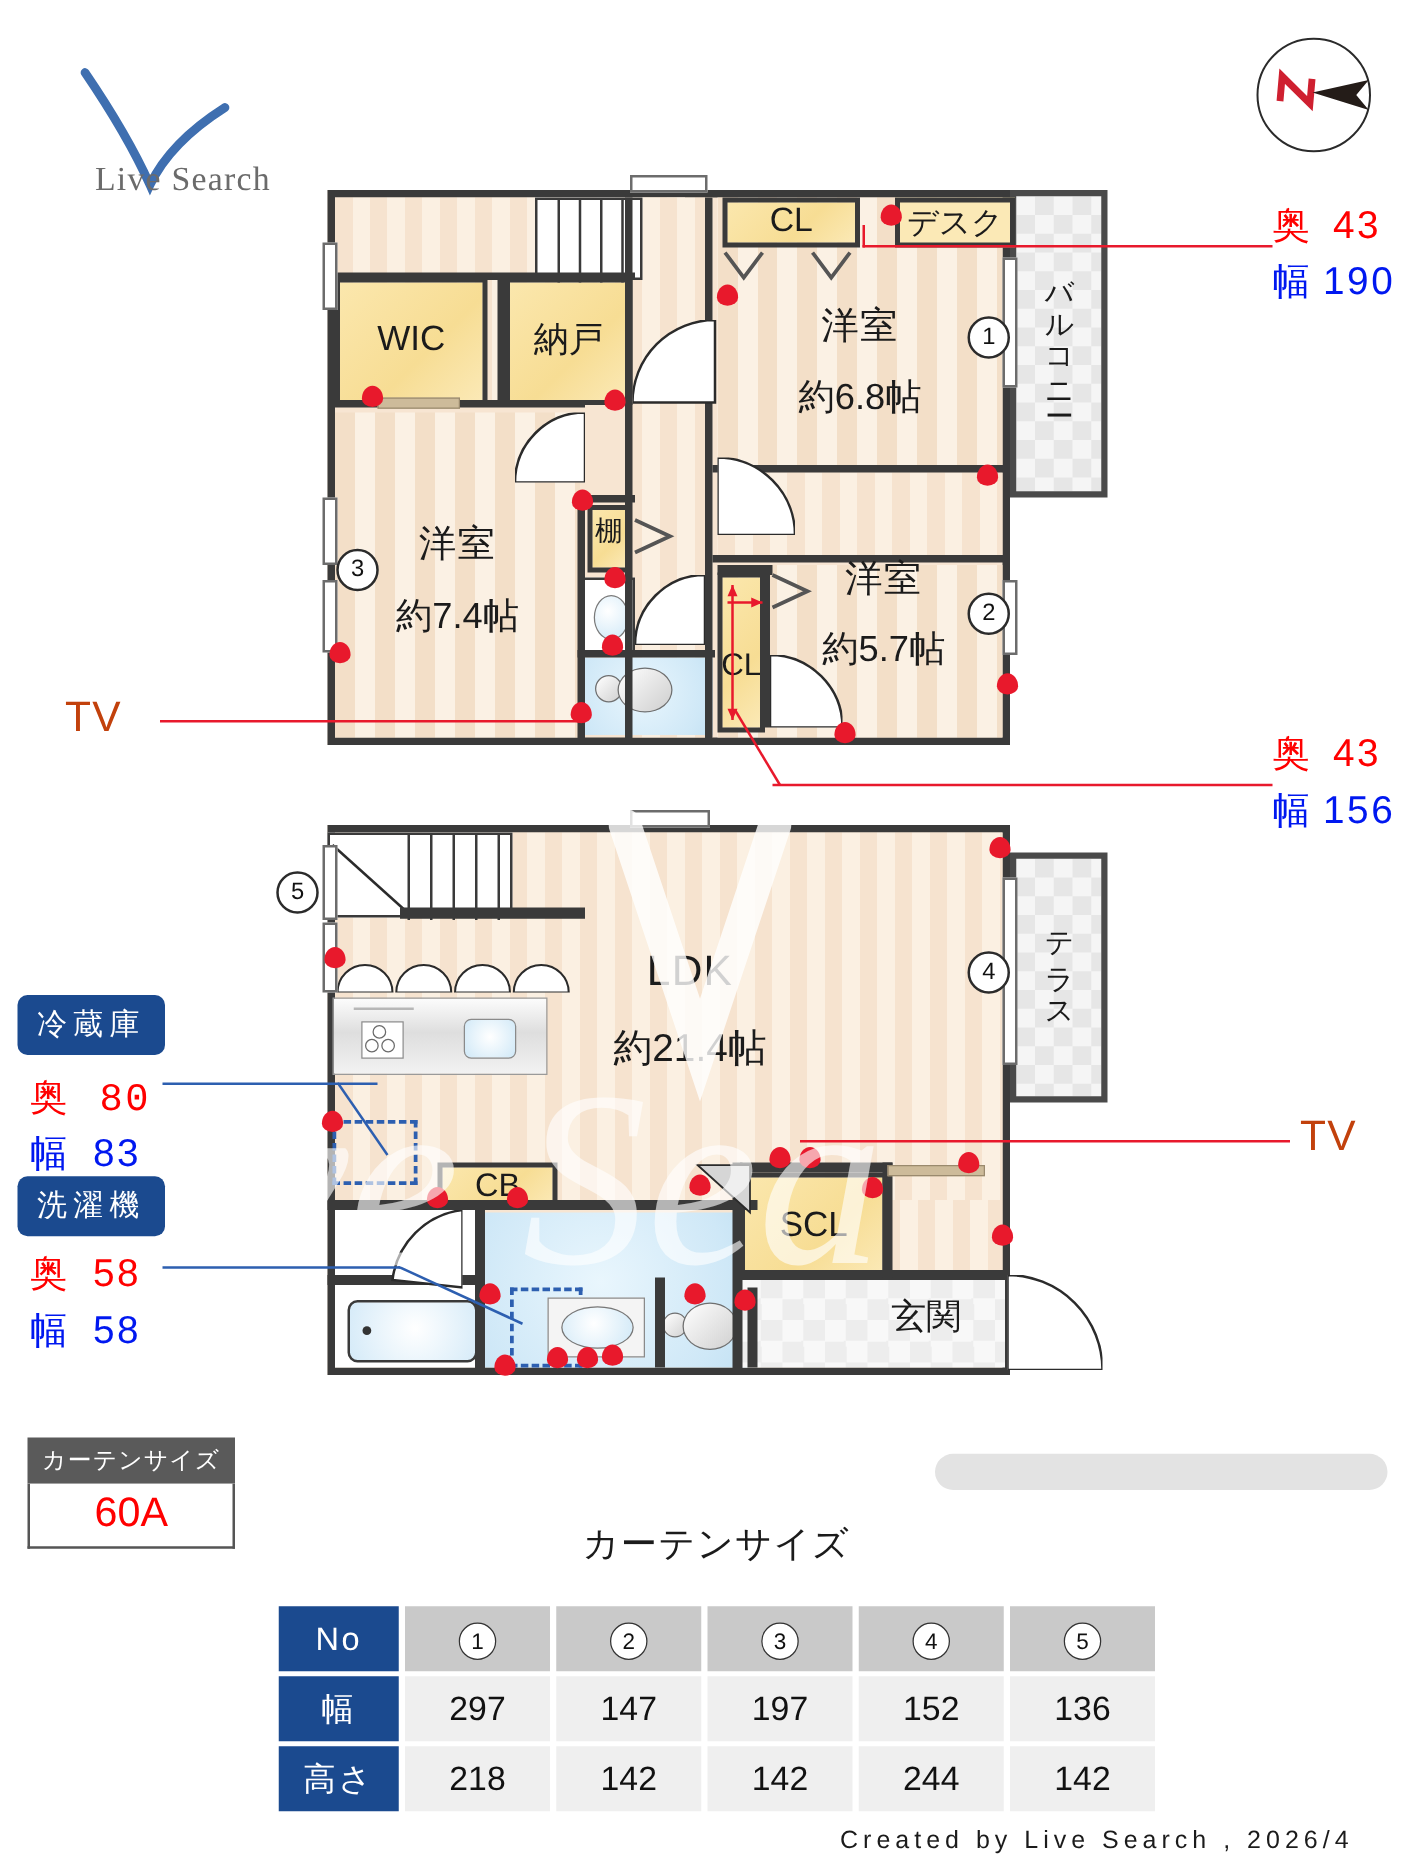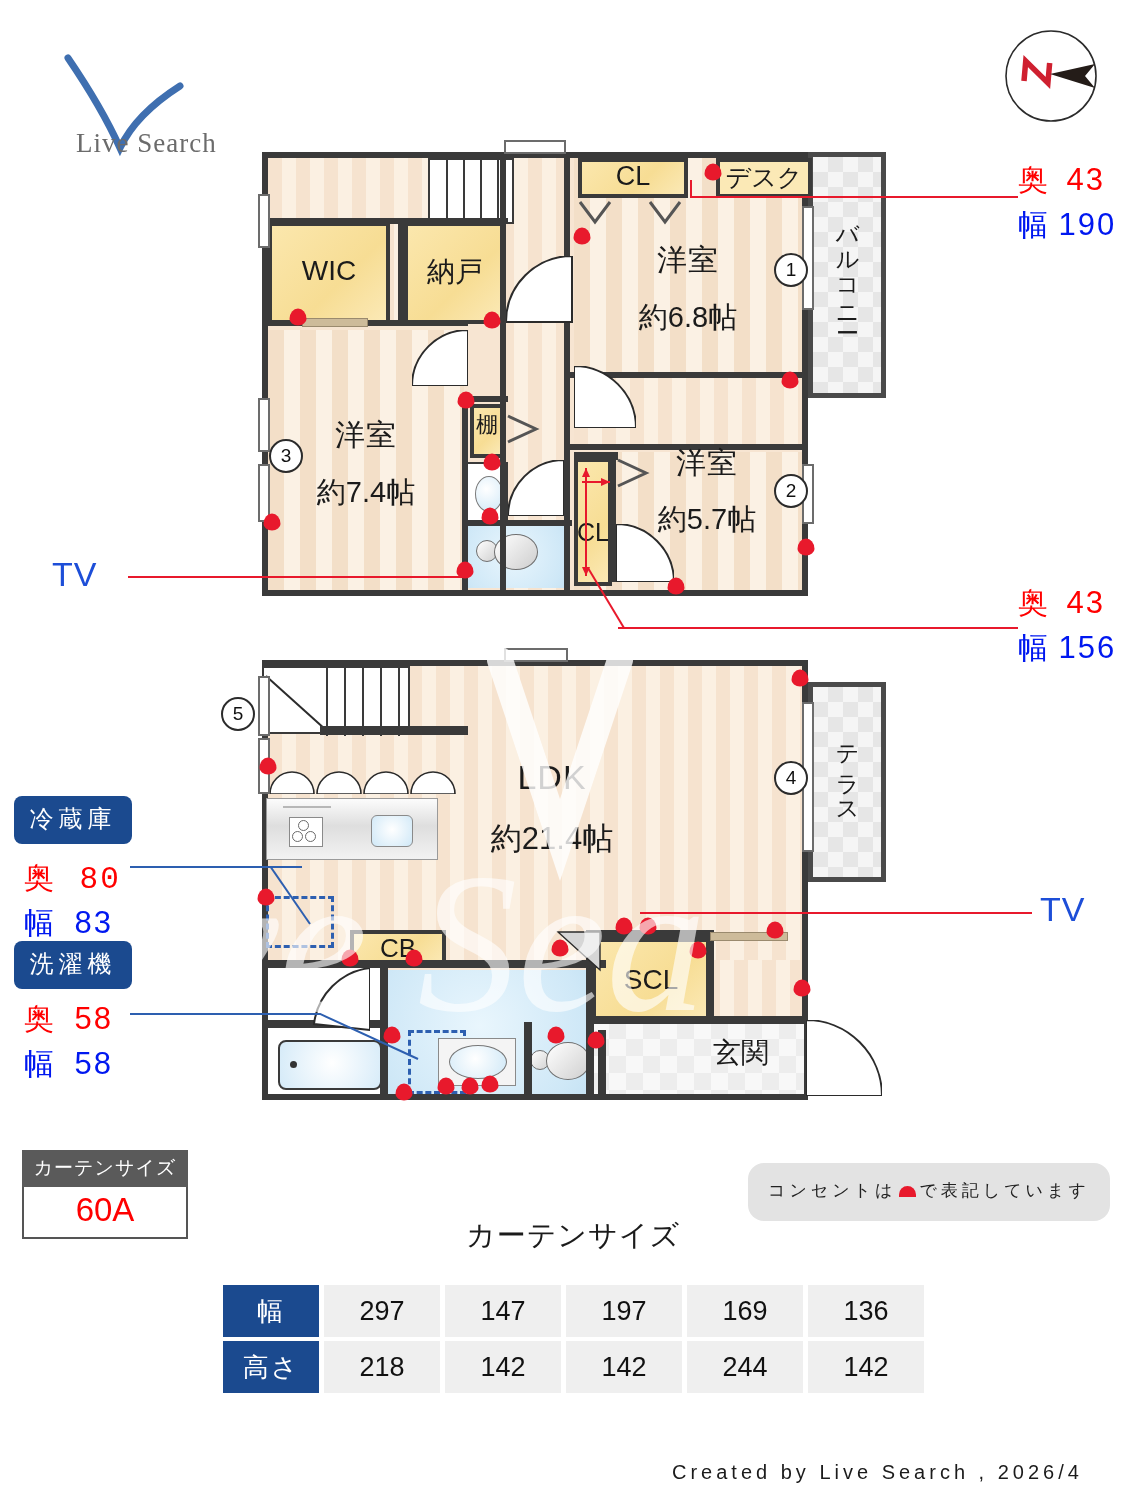--- a/index.html
+++ b/index.html
@@ -116,21 +116,21 @@
 
   
   .callout { position:absolute; white-space:nowrap; }
   .c-oku  { color:#ff0000; font-size:30px; letter-spacing:2px; }
   .c-haba { color:#0018f0; font-size:30px; letter-spacing:2px; }
   .c-num  { font-size: 31px; }
 
   .leader { position:absolute; height:0; border-top:2px solid #e8192c; }
   .leader-blue { position:absolute; height:0; border-top:2px solid #2d5fb0; }
 
-  .tvlabel { position:absolute; color:#1d4ed8; font-size:34px; letter-spacing:1px; }
+  .tvlabel { position:absolute; color:#c2410c; font-size:34px; letter-spacing:1px; }
 
   
   .appl-head {
     position:absolute;
     background:#1b4a8f; color:#fff;
     border-radius: 8px;
     font-size: 24px; letter-spacing: 5px;
     text-align:center; padding: 7px 0 9px 0;
     width: 118px;
   }
@@ -597,34 +597,39 @@
       <line x1="0" y1="0" x2="100" y2="46" stroke="#2d5fb0" stroke-width="2"></line>
     </svg>
 </div>
 
 <div id="breaker" class="abs">
   <div class="brk-head">カーテンサイズ</div>
   <div class="brk-body">60A</div>
 </div>
 
 <div id="note" class="abs">
-  <div class="note-line">
-    <span>コンセントは</span><span class="note-tri"></span><span>で表記しています</span>
-  </div>
 </div>
 
 <div id="curtain-title">カーテンサイズ</div>
 <table id="curtain-table">
   <tbody>
+      <tr class="hdr">
+    <th>No</th>
+    <td><span class="tbubble">1</span></td>
+    <td><span class="tbubble">2</span></td>
+    <td><span class="tbubble">3</span></td>
+    <td><span class="tbubble">4</span></td>
+    <td><span class="tbubble">5</span></td>
+  </tr>
   <tr class="val">
     <th>幅</th>
     <td>297</td>
     <td>147</td>
     <td>197</td>
-    <td>169</td>
+    <td>152</td>
     <td>136</td>
   </tr>
   <tr class="val">
     <th>高さ</th>
     <td>218</td>
     <td>142</td>
     <td>142</td>
     <td>244</td>
     <td>142</td>
   </tr>

